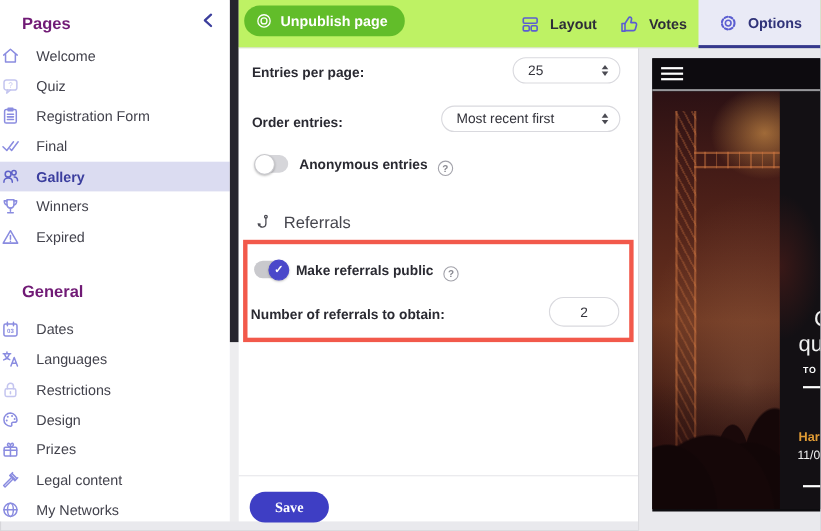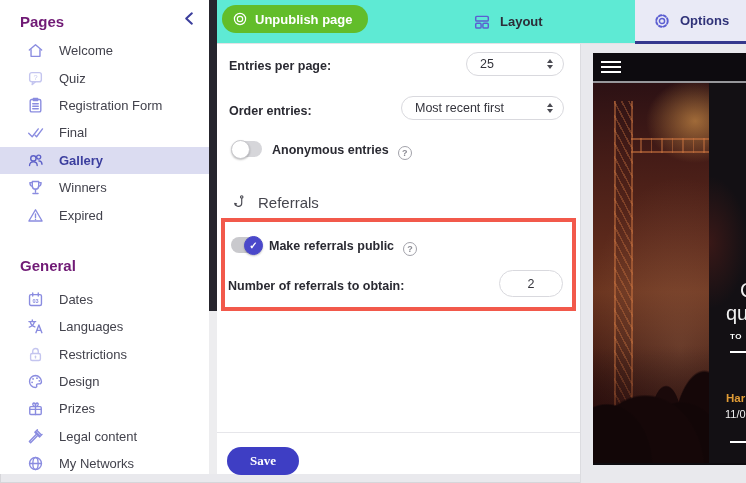--- a/index.html
+++ b/index.html
@@ -8,34 +8,34 @@
        background:#e9e9ed;box-shadow:inset 0 0 0 1px #d6d6da;
        font-family:"Liberation Sans",sans-serif;-webkit-font-smoothing:antialiased;}
   svg.si{fill:none;stroke:currentColor;stroke-width:1.3;stroke-linecap:round;stroke-linejoin:round;display:block;}
 
   
   .sidebar{position:absolute;left:0;top:0;width:209px;height:474px;background:#ffffff;}
   .side-header{position:relative;margin:13px 14px 0 20px;font-size:15px;font-weight:bold;color:#701a75;}
   .collapse{position:absolute;right:-2px;top:-2px;color:#3b3e9c;cursor:pointer;}
   .nav{margin-top:7px;}
   .nav2{margin-top:12px;}
-  .nav-row{display:flex;align-items:center;height:27.4px;padding-left:26px;cursor:pointer;}
+  .nav-row{display:flex;align-items:center;height:27.4px;cursor:pointer;}
   .nav-row .ic{width:18px;display:flex;justify-content:center;color:#8a8ce0;flex:none;}
   .nav-row .lb{margin-left:15px;font-size:13px;color:#42424c;white-space:nowrap;}
   .nav-row.sel{background:#dbdcf1;}
   .nav-row.sel .lb{color:#3b3e9e;font-weight:bold;}
   .nav-row.sel .ic{color:#5d60c8;}
   .ic.muted{opacity:.5;}
 
   
   .vscroll{position:absolute;left:209px;top:0;width:8px;height:474px;background:#ededef;}
   .vthumb{position:absolute;left:0;top:0;width:8px;height:311px;background:#26252d;}
 
   
-  .topbar{position:absolute;left:217px;top:0;width:529px;height:44px;background:#5eead4;border-bottom:1px solid #e2e2e6;}
+  .topbar{position:absolute;left:217px;top:0;width:529px;height:44px;background:#bef264;border-bottom:1px solid #e2e2e6;}
   .unpub{position:absolute;left:5px;top:5px;height:28px;border-radius:14px;background:#62bd2a;border:none;
          color:#fff;font-weight:bold;font-size:13px;font-family:inherit;padding:0 15px 0 10px;
          display:flex;align-items:center;gap:7px;cursor:pointer;}
   .tab{position:absolute;top:0;height:43px;display:flex;align-items:center;gap:9px;cursor:pointer;
        font-size:13px;font-weight:bold;color:#2d2d38;}
   .tab .ic{color:#5b5ed1;display:flex;}
   .tab-options{left:418px;width:111px;padding-left:18px;background:#e9eaf6;border-bottom:3px solid #35388c;height:44px;}
   .tab-options span{color:#303379;}
 
   
@@ -292,20 +292,29 @@
       <span class="ic">
           <svg class="si" width="18" height="18" viewBox="0 0 16 16">
             <rect x="2.4" y="3" width="11.2" height="4.2" rx="1"></rect>
             <rect x="2.4" y="9.2" width="4.8" height="4.2" rx="1"></rect>
             <rect x="8.8" y="9.2" width="4.8" height="4.2" rx="1"></rect>
           </svg>
         </span>
       <span>Layout</span>
     </div>
 
+    <div class="tab" style="left:346px">
+      <span class="ic">
+          <svg class="si" width="18" height="18" viewBox="0 0 16 16">
+            <path d="M2.2 7.4h2.4v6.2H2.2z"></path>
+            <path d="M4.6 13.2h6.7c.8 0 1.5-.5 1.7-1.3l.9-3.3c.3-1-.5-1.9-1.5-1.9H9.3l.6-2.7c.2-.9-.5-1.7-1.3-1.7-.5 0-.9.3-1.1.7L4.6 7.4"></path>
+          </svg>
+        </span>
+      <span>Votes</span>
+    </div>
 
     <div class="tab tab-options">
       <span class="ic">
           <svg class="si" width="18" height="18" viewBox="0 0 16 16">
             <circle cx="8" cy="8" r="2.3"></circle>
             <circle cx="8" cy="8" r="5.1" stroke-width="1.7" stroke-dasharray="2.4 1.7"></circle>
           </svg>
         </span>
       <span>Options</span>
     </div>

